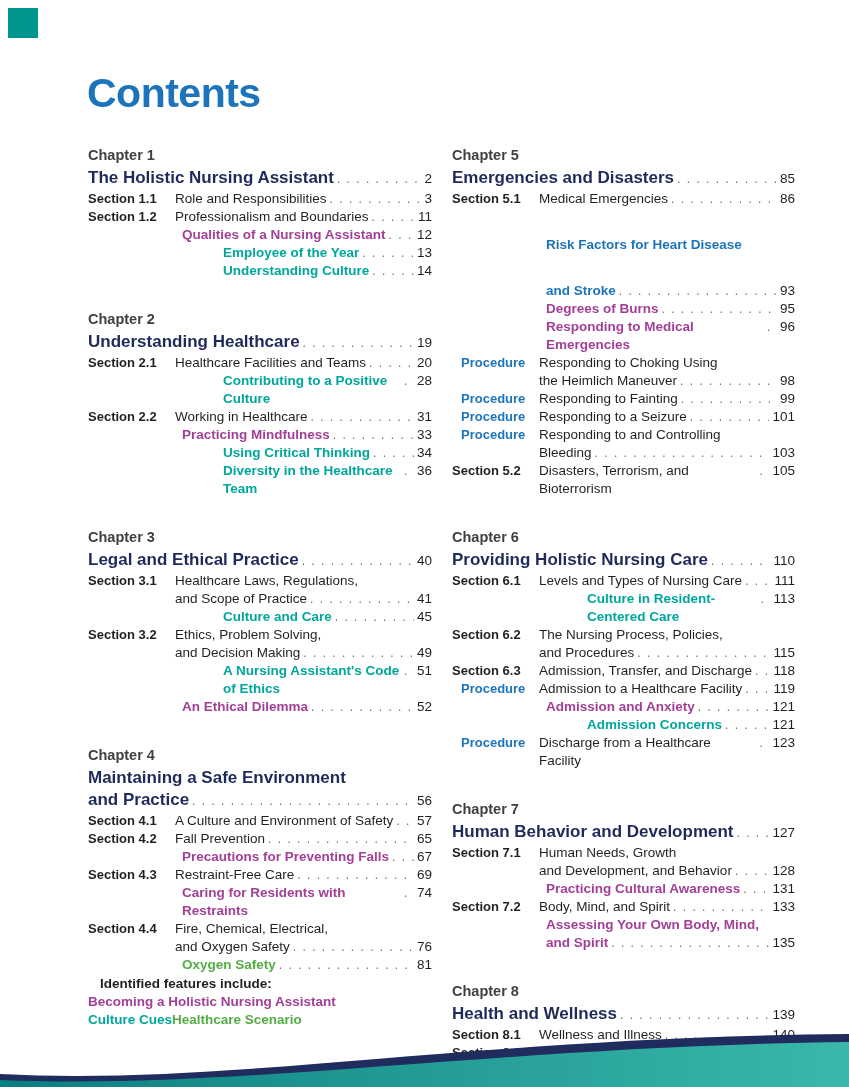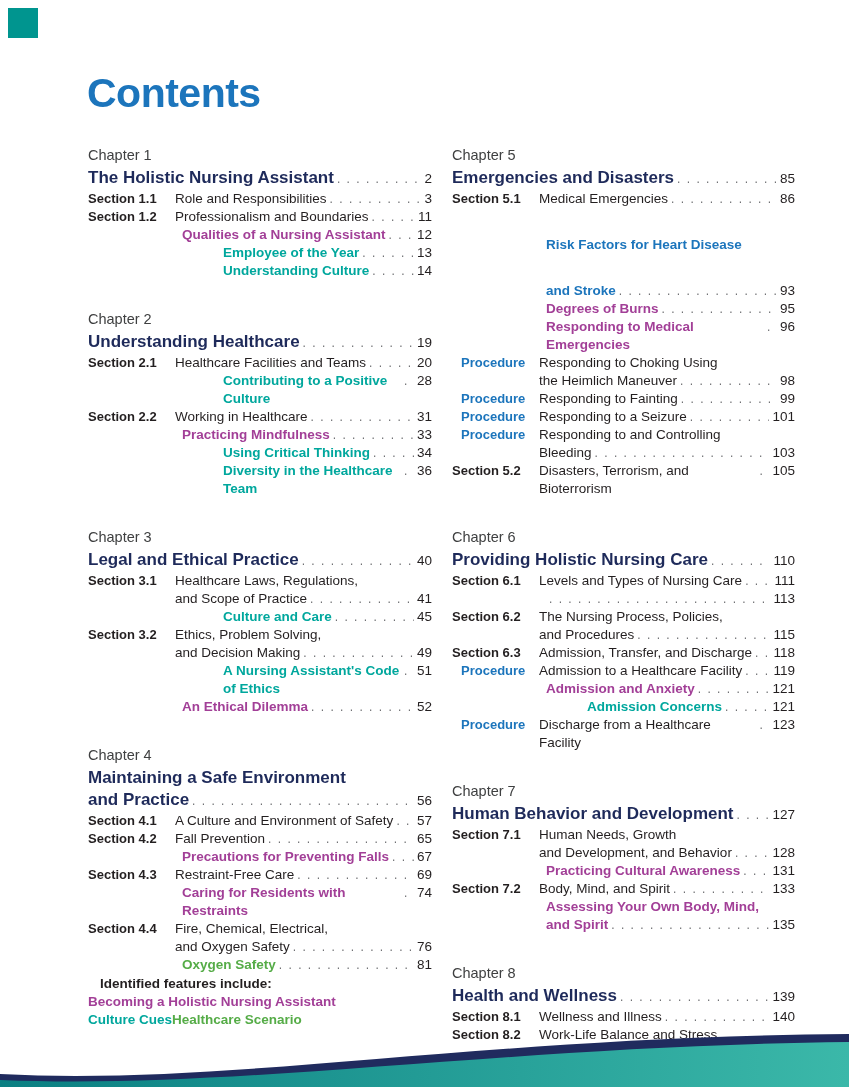--- a/index.html
+++ b/index.html
@@ -14,21 +14,21 @@
   .title{
     position:absolute;left:87px;top:70px;margin:0;
     font-size:41px;font-weight:bold;color:var(--blue,#1C75BC);letter-spacing:-0.5px;
   }
 
   .columns{position:absolute;left:88px;top:146px;width:707px;display:flex;gap:20px;}
   .col{width:344px;}
   .col:last-child{width:343px;}
 
   .chapter-block{margin-bottom:30px;}
-  .chapter-label{font-size:14.5px;font-weight:normal;color:#3F4041;line-height:18px;margin-bottom:3px;}
+  .chapter-label{font-size:14.5px;font-weight:bold;color:#3F4041;line-height:18px;margin-bottom:3px;}
   .title-row{display:flex;align-items:baseline;font-size:17px;font-weight:bold;color:var(--navy,#1E2A5A);line-height:22px;}
   .title-row .page-num{font-weight:normal;}
 
   .entry{display:flex;align-items:flex-start;font-size:13.5px;line-height:18px;}
   .entry-label{width:87px;flex-shrink:0;font-weight:bold;font-size:13px;line-height:18px;color:#231F20;box-sizing:border-box;}
   .entry-label.procedure{color:var(--blue,#1C75BC);padding-left:9px;}
   .entry-content{flex:1;min-width:0;}
   .line{display:flex;align-items:baseline;}
   .feat .line{padding-left:7px;}
   .feat .line-text{font-weight:bold;}
@@ -466,20 +466,21 @@
                 <span class="line-text">Levels and Types of Nursing Care</span>
                 <span class="dots"></span>
                 <span class="page-num">111</span>
               </div>
             </div>
           </div>
           <div class="entry">
             <span class="entry-label"></span>
             <div class="entry-content feat feat-teal">
               <div class="line">
+                <span class="line-text">Culture in Resident-Centered Care</span>
                 <span class="dots"></span>
                 <span class="page-num">113</span>
               </div>
             </div>
           </div>
           <div class="entry">
             <span class="entry-label">Section 6.2</span>
             <div class="entry-content">
               <div class="line">
                 <span class="line-text">The Nursing Process, Policies,</span>

